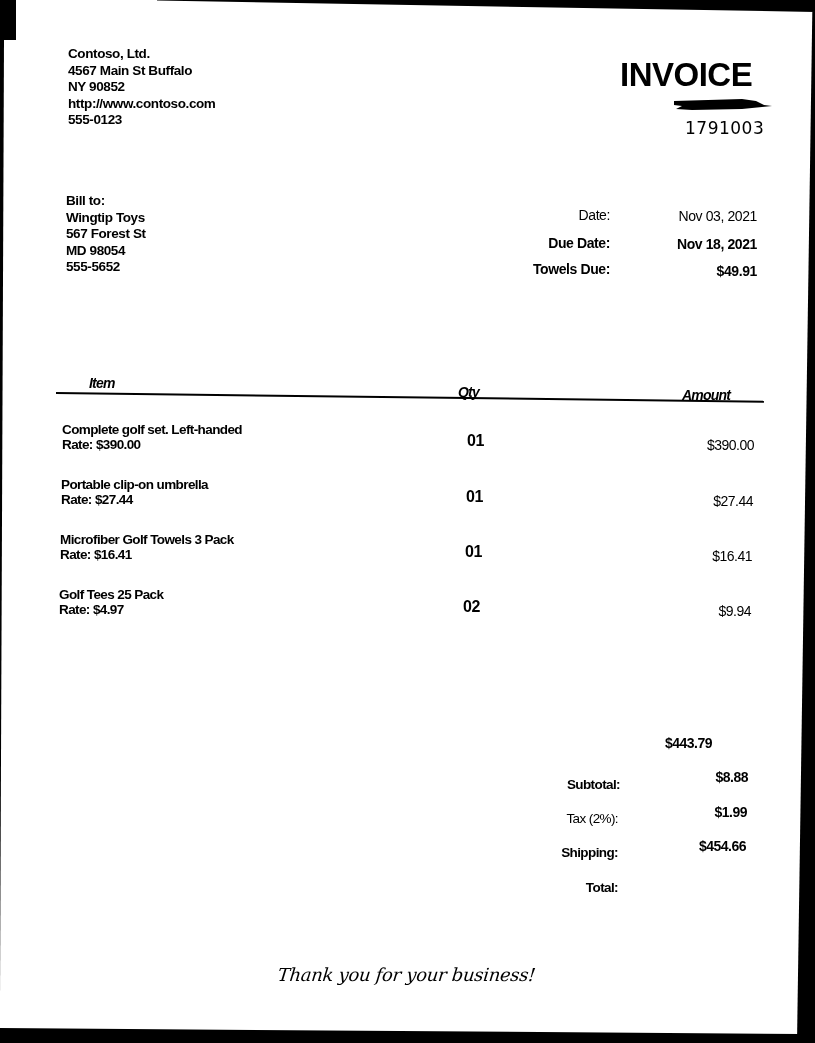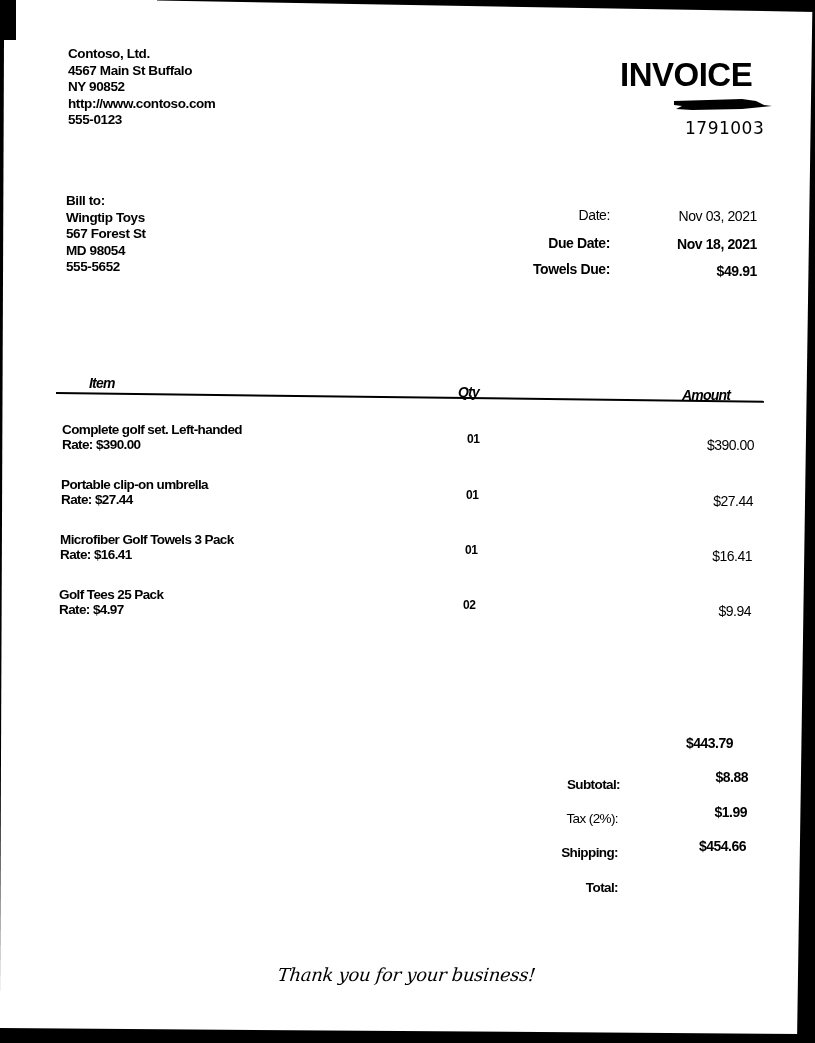--- a/index.html
+++ b/index.html
@@ -33,21 +33,21 @@
     .redact { position:absolute; left: 672px; top: 97px; width: 100px; height: 14px; }
     .invoice-num { position:absolute; left: 685px; top: 118px; font-family: "DejaVu Sans", sans-serif; font-size: 17px; font-weight: normal; letter-spacing: 0.5px; }
     .billto { left: 66px; top: 193px; }
     .billto div { height: 16.5px; }
     .meta-row { position:absolute; font-size: 14px; letter-spacing: -0.4px; }
     .meta-label { text-align: right; width: 150px; }
     .meta-value { text-align: right; width: 120px; }
     .hdr { position:absolute; font-weight: bold; font-style: italic; font-size: 14px; letter-spacing: -0.8px; }
     .hdr-line { position:absolute; left: 56px; top: 392px; width: 708px; height: 2px; background: #000; transform: rotate(0.7deg); transform-origin: left center; }
     .item-desc { position:absolute; font-weight: bold; font-size: 13.5px; line-height: 15px; letter-spacing: -0.6px; }
-    .qty { position:absolute; font-weight: bold; font-size: 12px; letter-spacing: -0.3px; }
+    .qty { position:absolute; font-weight: bold; font-size: 16px; letter-spacing: -0.3px; }
     .amt { position:absolute; font-weight: normal; font-size: 14px; text-align: right; width: 100px; letter-spacing: -0.5px; }
     .sum-label { position:absolute; font-size: 13.5px; text-align: right; width: 120px; font-weight: bold; letter-spacing: -0.6px; margin-top: 44px; }
     .sum-value { position:absolute; font-size: 14px; text-align: right; width: 100px; font-weight: bold; letter-spacing: -0.5px; }
     .thanks { position:absolute; left: 278px; top: 964px; font-family: "DejaVu Serif", serif; font-style: italic; font-size: 18px; letter-spacing: -0.3px; transform: skewX(-6deg); }
   </style>
 </head>
 <body>
 
 <div class="page" style="clip-path:none;"></div>
 <div class="scan-left"></div>
@@ -109,21 +109,21 @@
   <div class="amt" style="left:652px; top:548px;">$16.41</div>
 </div>
 <div>
   <div class="item-desc" style="left:59px; top:587px;">Golf Tees 25 Pack</div>
   <div class="item-desc" style="left:59px; top:602px;">Rate: $4.97</div>
   <div class="qty" style="left:463px; top:598px;">02</div>
   <div class="amt" style="left:651px; top:603px;">$9.94</div>
 </div>
 
 <div class="sum-label" style="left:500px; top:733px;">Subtotal:</div>
-<div class="sum-value" style="left:633px; top:735px;">$443.79</div>
+<div class="sum-value" style="left:612px; top:735px;">$443.79</div>
 <div class="sum-label" style="left:498px; top:767px; font-weight:normal;">Tax (2%):</div>
 <div class="sum-value" style="left:648px; top:769px;">$8.88</div>
 <div class="sum-label" style="left:498px; top:801px;">Shipping:</div>
 <div class="sum-value" style="left:647px; top:804px;">$1.99</div>
 <div class="sum-label" style="left:498px; top:836px;">Total:</div>
 <div class="sum-value" style="left:646px; top:838px;">$454.66</div>
 
 <div class="thanks">Thank you for your business!</div>
 
 </body></html>

